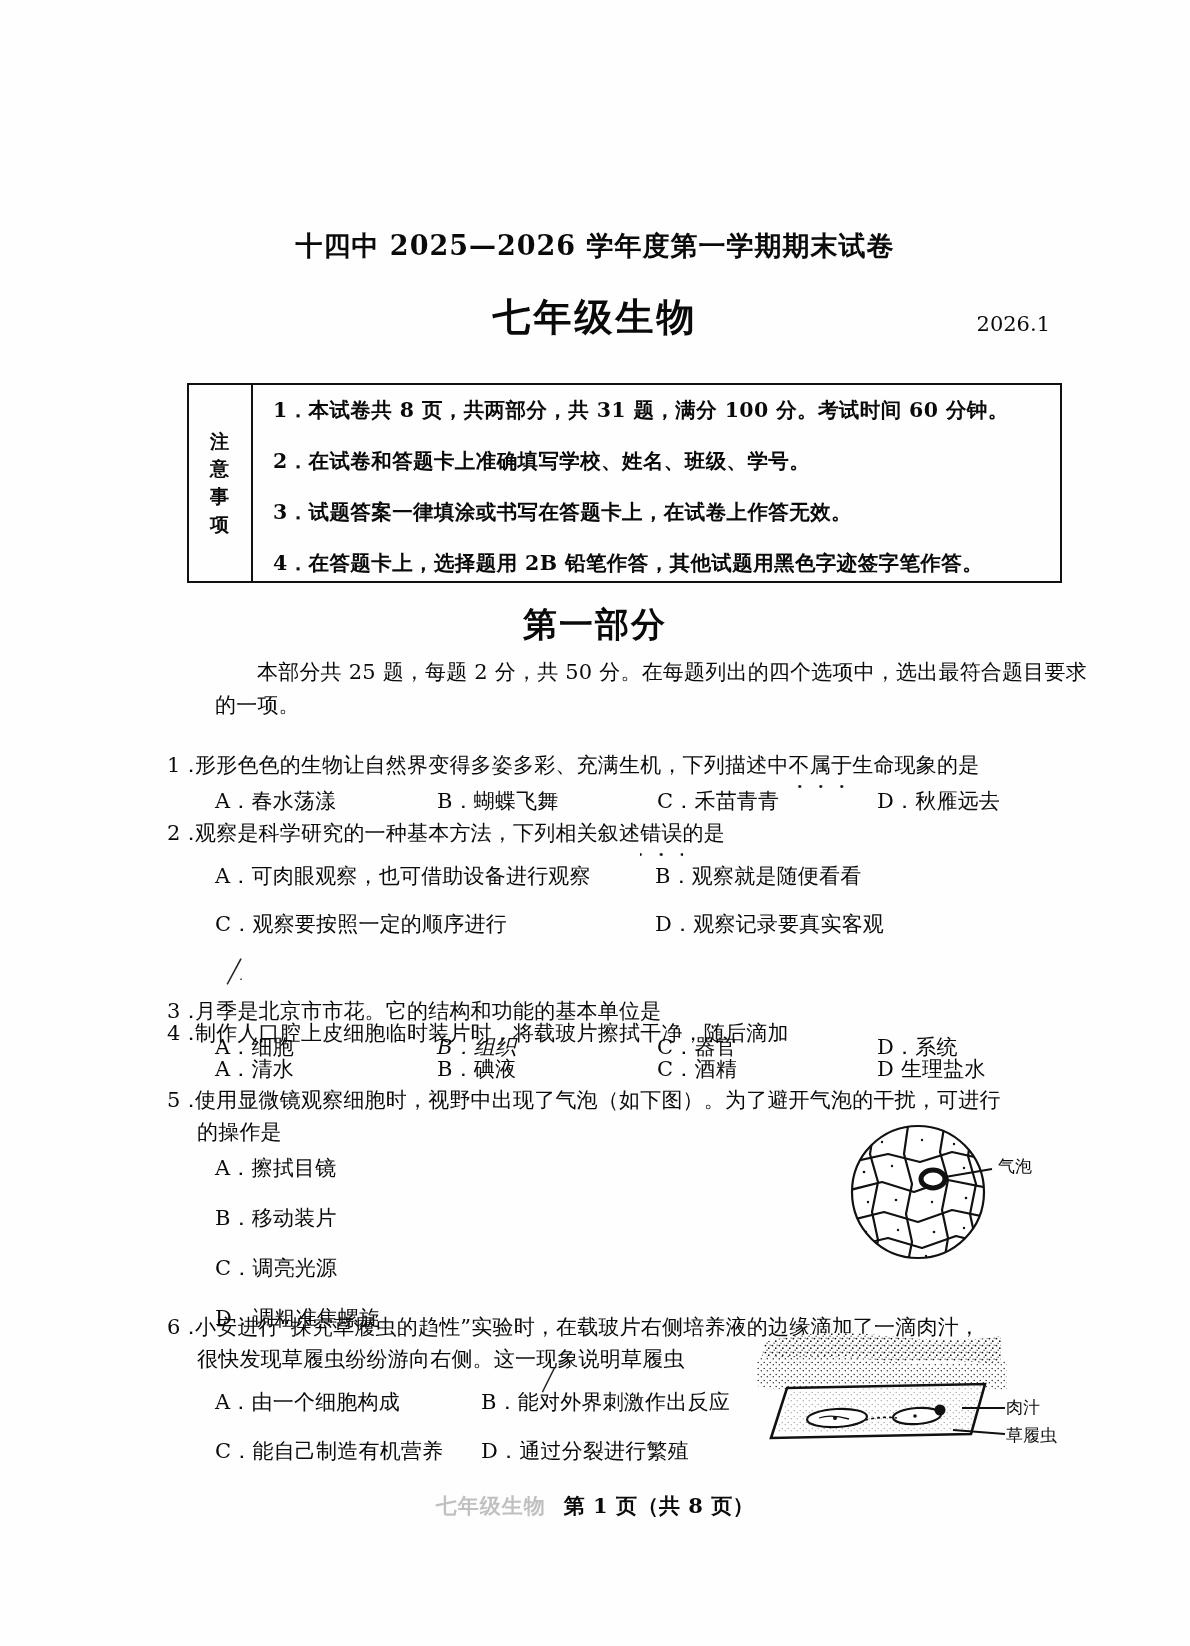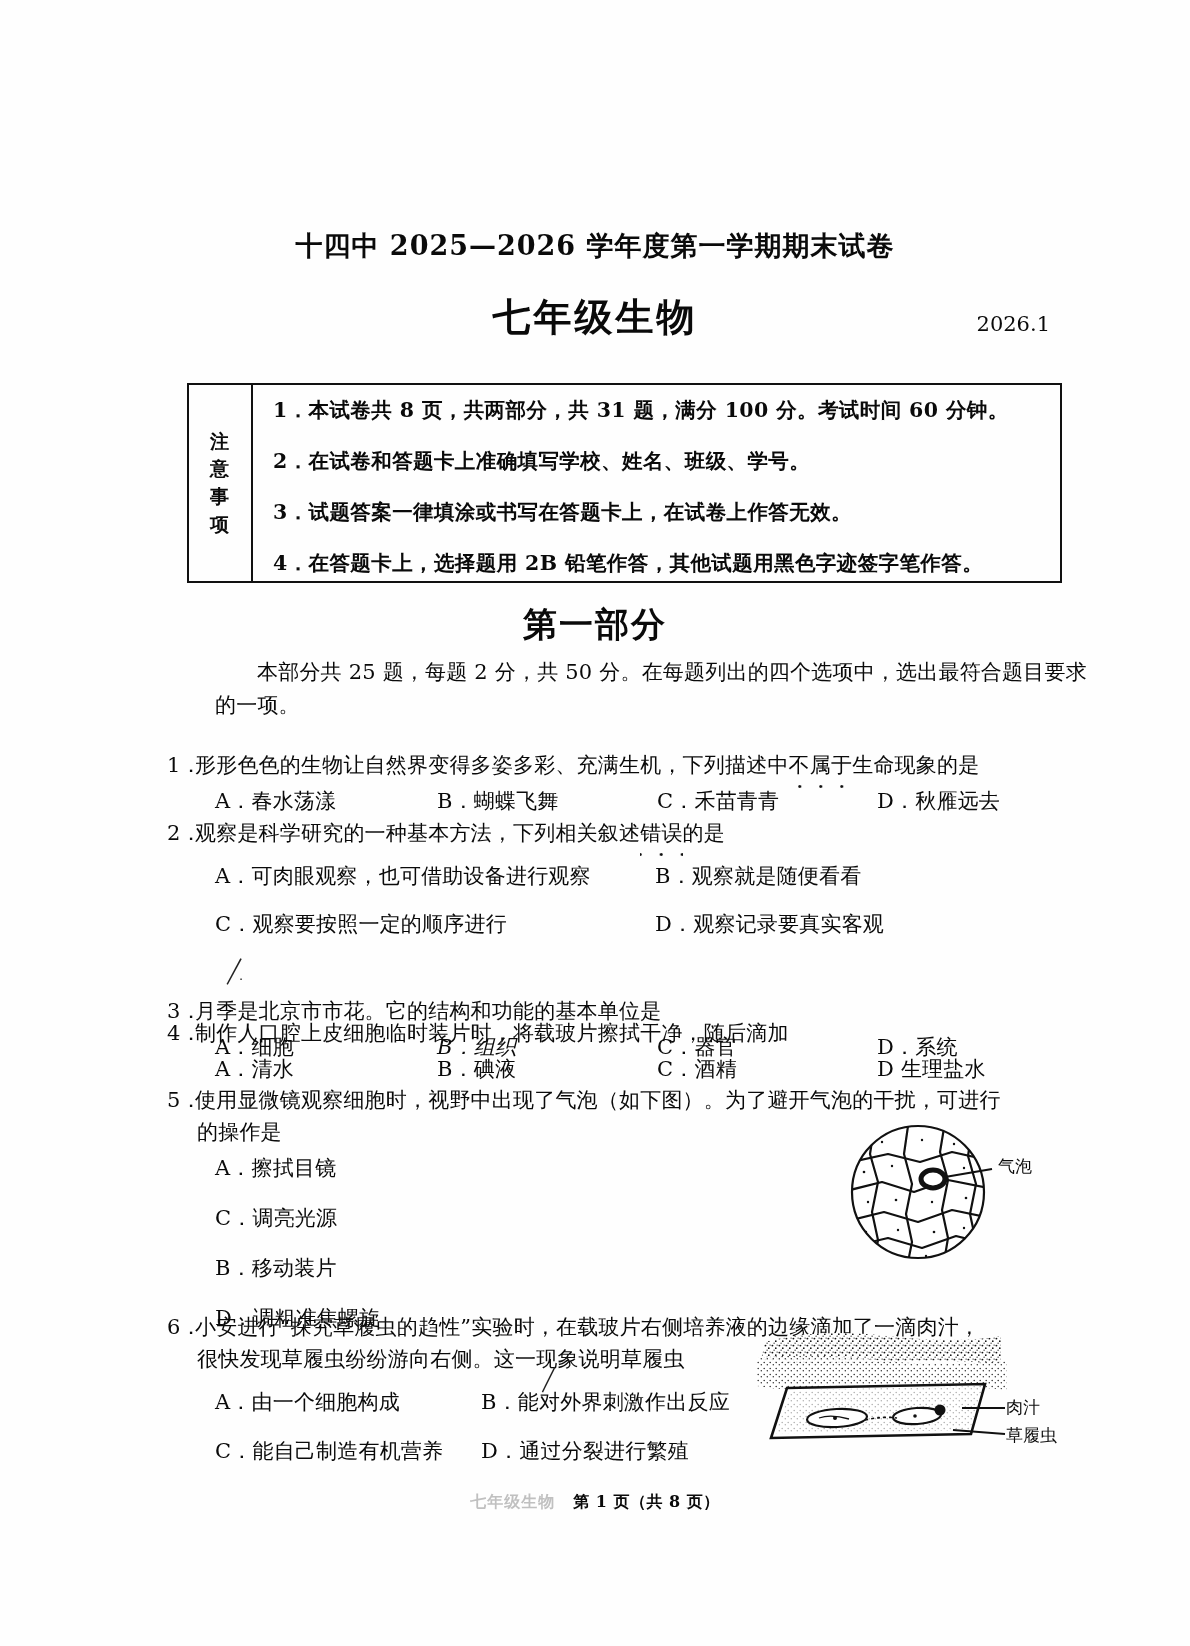--- a/index.html
+++ b/index.html
@@ -207,21 +207,21 @@
     font-family: "DejaVu Serif", "Liberation Serif", serif;
   }
 
   
   .footer {
     position: absolute;
     left: 0;
     top: 1492px;
     width: 1190px;
     text-align: center;
-    font-size: 16px;
+    font-size: 21px;
     font-weight: bold;
   }
   .footer .faded {
     color: #8f8f8f;
     opacity: 0.55;
     margin-right: 18px;
     letter-spacing: 1px;
   }
   .footer .pagenum { letter-spacing: 0.5px; }
 </style>
@@ -296,22 +296,22 @@
       <span class="opt">D  生理盐水</span>
     </span>
   </div>
   <div class="pen-mark" style="left:258px; top:1036px; font-size:15px;">·</div>
 
   <div class="q" style="top:1085px;">
     <span class="q-stem"><span class="q-num">5．</span><span>使用显微镜观察细胞时，视野中出现了气泡（如下图）。为了避开气泡的干扰，可进行</span></span>
     <span class="q-cont">的操作是</span>
     <span class="opts">
       <span class="opt" style="display:block;">A．擦拭目镜</span>
+      <span class="opt" style="display:block;margin-top:18px;">B．移动装片</span>
       <span class="opt" style="display:block;margin-top:18px;">C．调亮光源</span>
-      <span class="opt" style="display:block;margin-top:18px;">B．移动装片</span>
       <span class="opt" style="display:block;margin-top:18px;">D．调粗准焦螺旋</span>
     </span>
   </div>
 
   <div class="fig-bubble">
     <svg viewBox="0 0 148 142" width="148" height="142" xmlns="http://www.w3.org/2000/svg">
       <defs>
         <clipPath id="circClip">
             <circle cx="70" cy="70" r="66"></circle>
           </clipPath>

